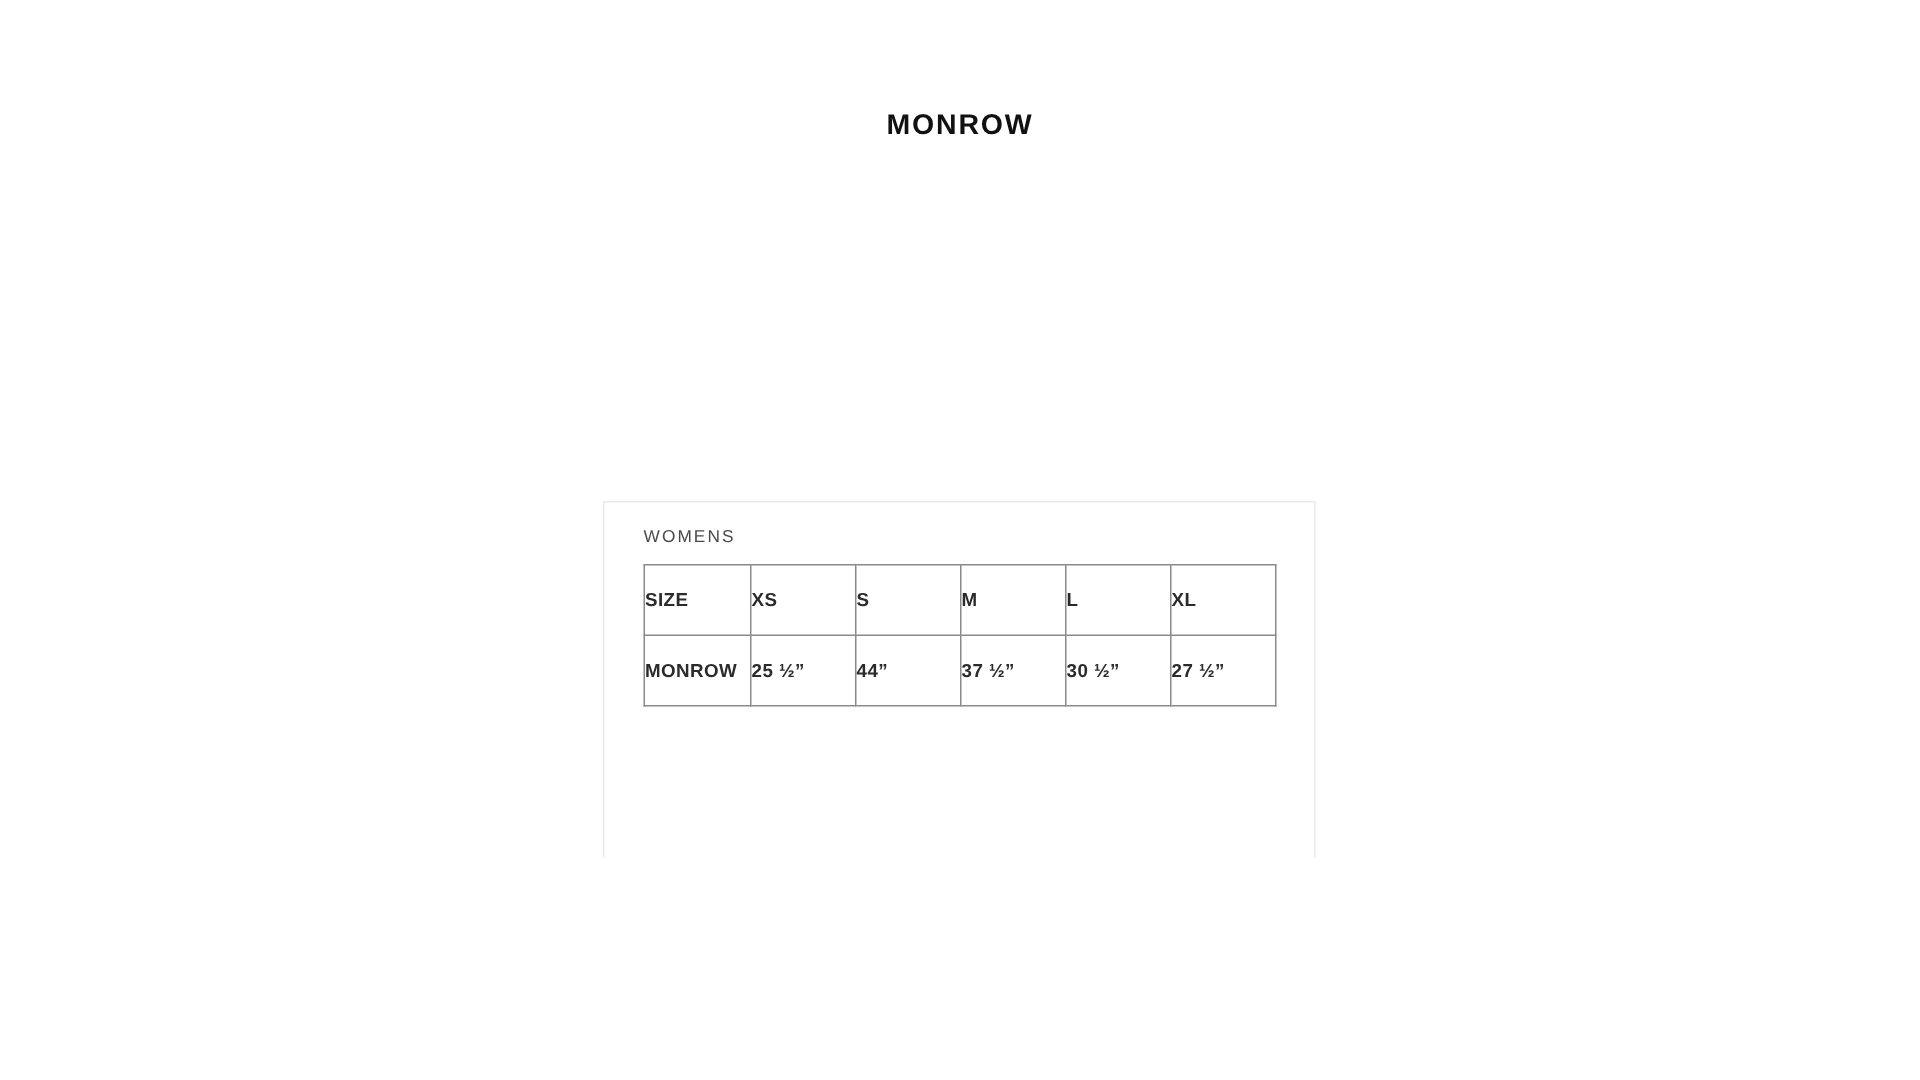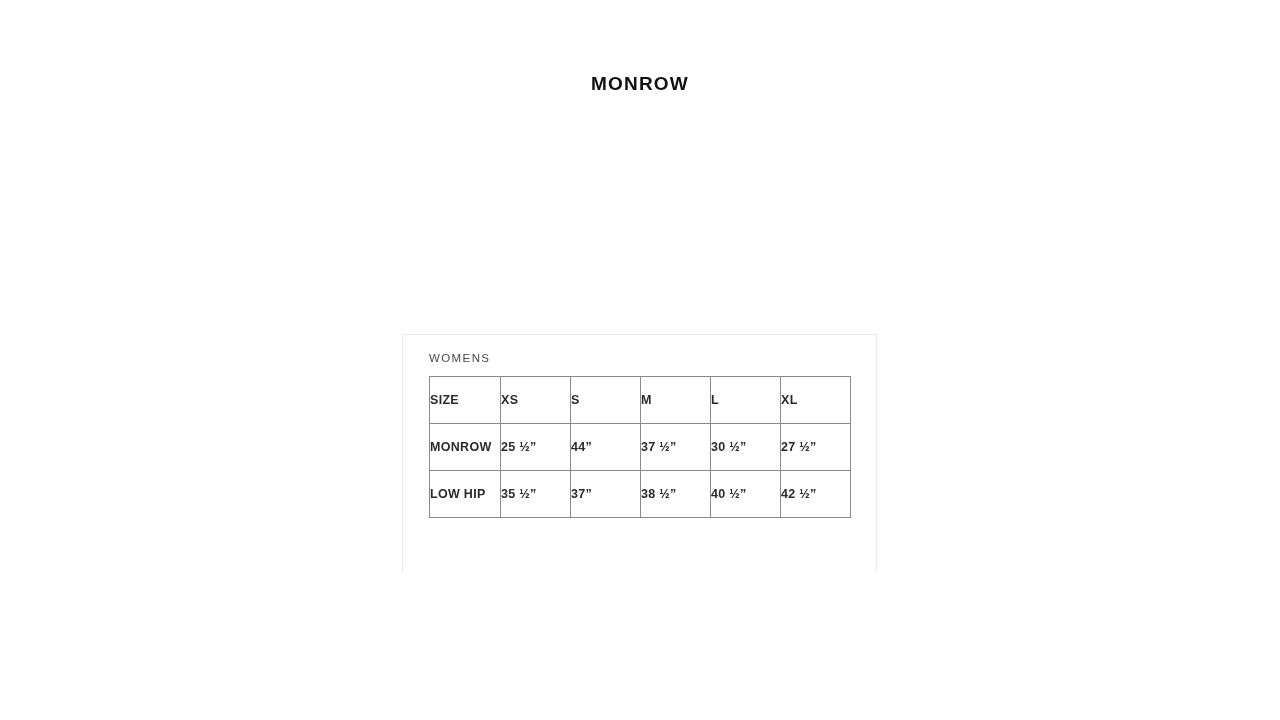--- a/index.html
+++ b/index.html
@@ -126,28 +126,20 @@
         </thead>
         <tbody>
           <tr>
             <th>MONROW</th>
             <td>25 ½”</td>
             <td>44”</td>
             <td>37 ½”</td>
             <td>30 ½”</td>
             <td>27 ½”</td>
           </tr>
-          <tr>
-            <th>LOW HIP</th>
-            <td>35 ½”</td>
-            <td>37”</td>
-            <td>38 ½”</td>
-            <td>40 ½”</td>
-            <td>42 ½”</td>
-          </tr>
         </tbody>
       </table>
 
     </div>
 
   </main>
 
 </div>
 
 </body></html>

